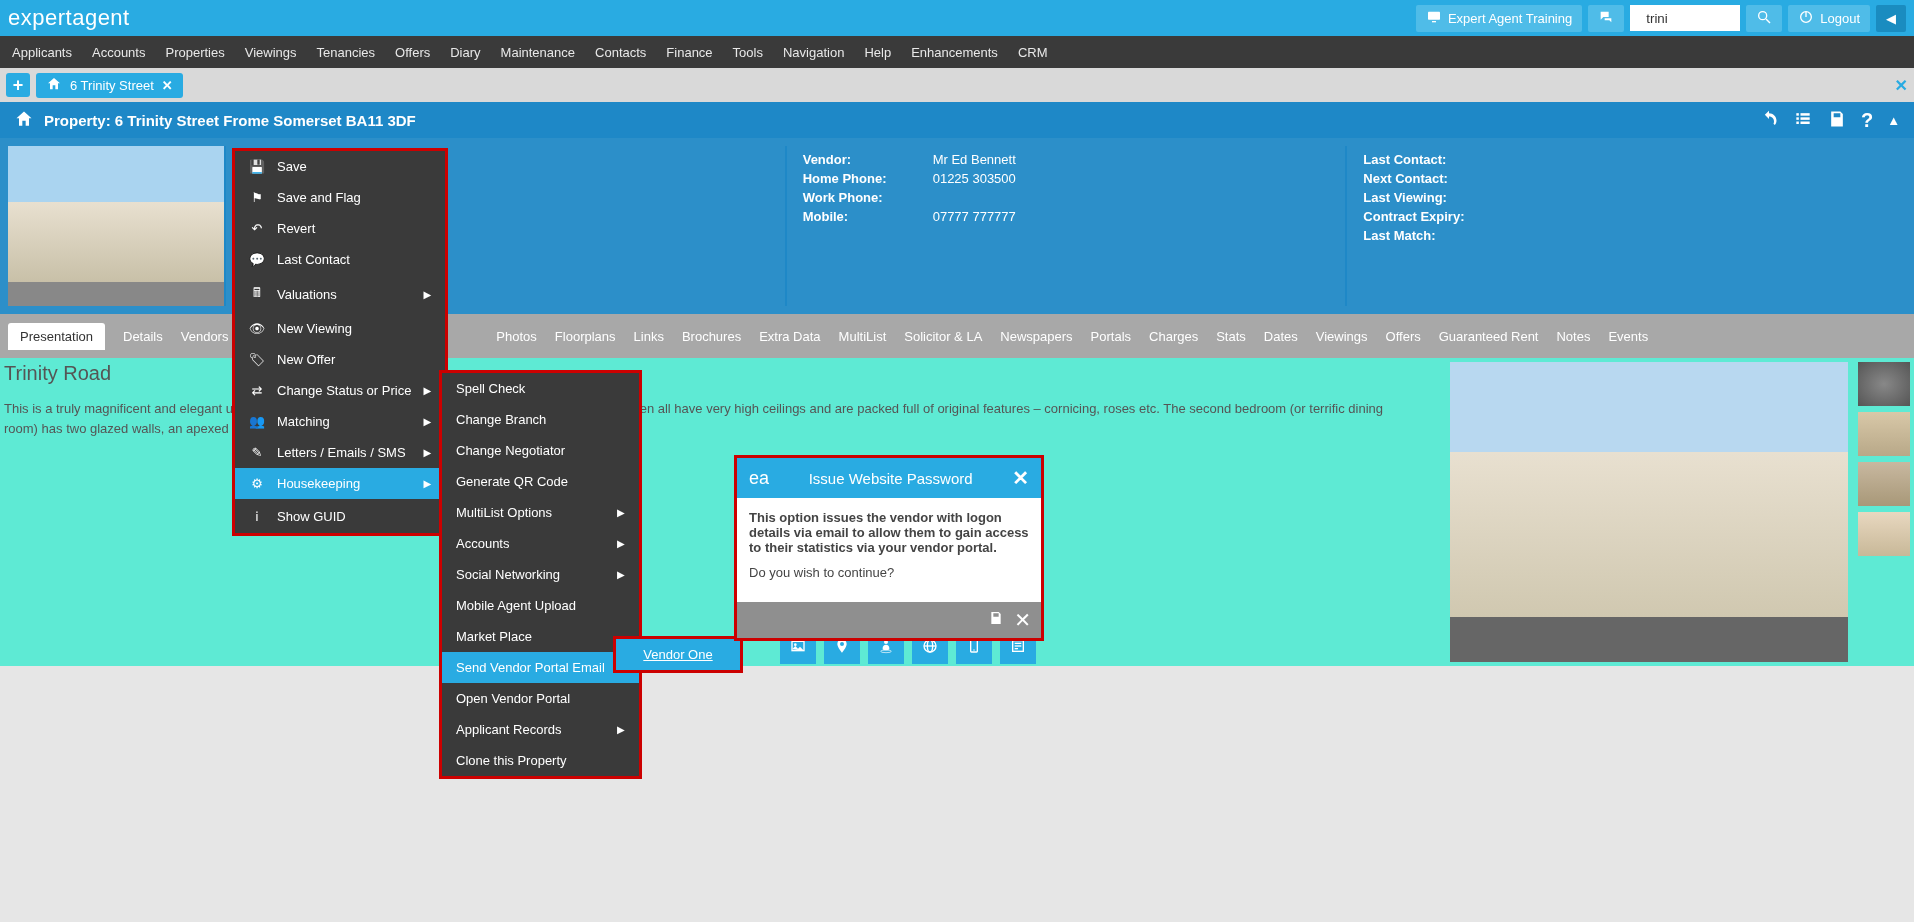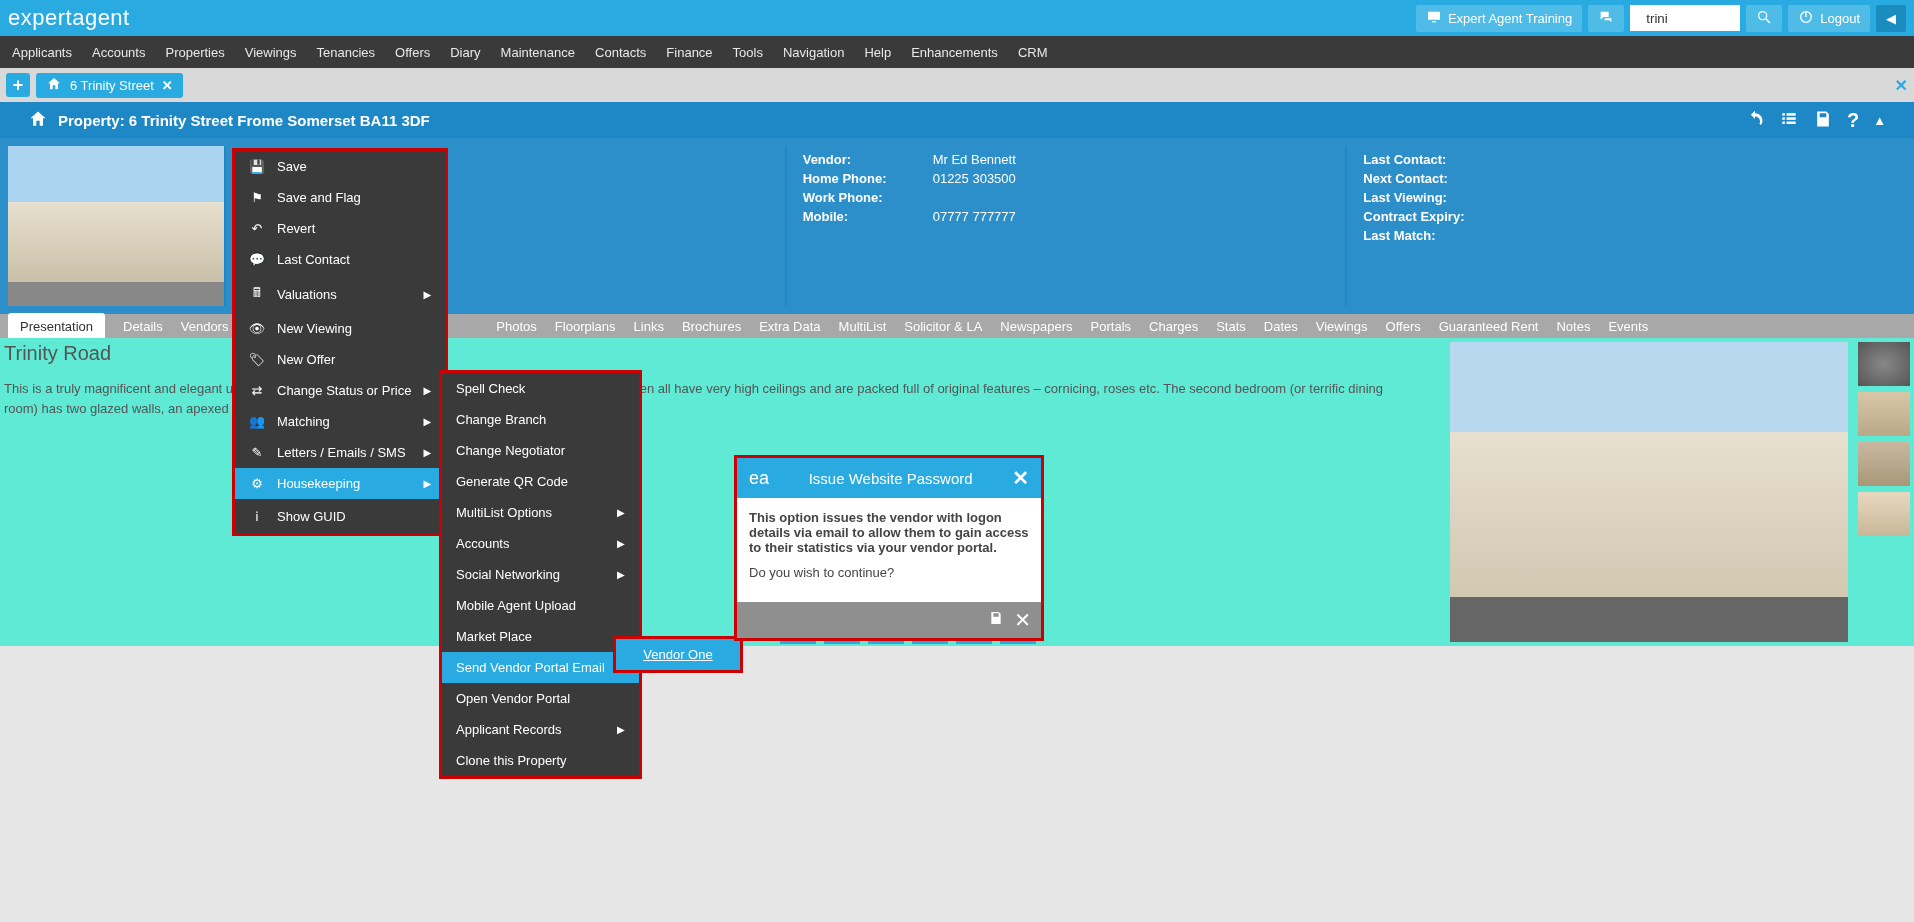--- a/index.html
+++ b/index.html
@@ -19,36 +19,36 @@
 .nav-item { color: #e8e8e8; cursor: pointer; font-size: 13px; }
 
 
 .tab-row { background: #d9d9d9; height: 34px; display: flex; align-items: center; padding: 0 6px; position: relative; }
 .plus-tab { background: #29abe2; color: #fff; width: 24px; height: 24px; display: flex; align-items: center; justify-content: center; border-radius: 3px; cursor: pointer; font-size: 18px; font-weight: bold; }
 .breadcrumb-tab { background: #29abe2; color: #fff; padding: 3px 10px; border-radius: 3px; display: flex; align-items: center; gap: 8px; margin-left: 6px; cursor: pointer; }
 .breadcrumb-tab .close-x { font-weight: bold; cursor: pointer; }
 .tab-row .far-close { margin-left: auto; color: #29abe2; font-size: 16px; font-weight: bold; cursor: pointer; }
 
 
-.prop-header { background: #1e88c7; color: #fff; height: 36px; display: flex; align-items: center; padding: 0 28px; gap: 10px; }
+.prop-header { background: #1e88c7; color: #fff; height: 36px; display: flex; align-items: center; padding: 0 14px; gap: 10px; }
 .prop-header .title { font-size: 15px; font-weight: 600; }
 .prop-header-right { margin-left: auto; display: flex; gap: 14px; align-items: center; }
 
 
 .info-panel { background: #2c8fc9; display: flex; padding: 8px; gap: 6px; }
 .info-col { background: #2c8fc9; flex: 1; padding: 6px 10px; color: #fff; border-right: 2px solid #1e88c7; }
 .info-col:last-child { border-right: none; }
 .info-col.thumb { flex: 0 0 216px; padding: 0; }
 .info-col.thumb .house { width: 216px; height: 160px; background: linear-gradient(#aad4f0 35%, #e8e0d0 35%, #c8c0a8 85%, #888 85%); position: relative; }
 .info-row { display: flex; margin-bottom: 4px; }
 .info-label { font-weight: bold; width: 130px; }
 .info-val { }
 
 
-.sub-tabs { background: #a8a8a8; height: 24px; display: flex; align-items: center; padding: 0 8px; gap: 18px; }
+.sub-tabs { background: #a8a8a8; height: 44px; display: flex; align-items: center; padding: 0 8px; gap: 18px; }
 .sub-tab { color: #fff; cursor: pointer; font-size: 13px; }
 .sub-tab.active { background: #fff; color: #333; padding: 6px 12px; border-radius: 3px 3px 0 0; }
 
 
 .content { display: flex; background: #5eead4; padding: 4px; gap: 32px; position: relative; }
 .content-main { flex: 1; }
 .content-main h2 { font-weight: 400; font-size: 20px; color: #555; margin-bottom: 14px; }
 .content-main p { color: #555; line-height: 1.5; }
 .content-side { flex: 0 0 460px; display: flex; gap: 10px; }
 .big-photo { flex: 1; background: linear-gradient(#b8d8f0 30%, #e8e0d0 30%, #d0c8b0 85%, #666 85%); height: 300px; position: relative; }

